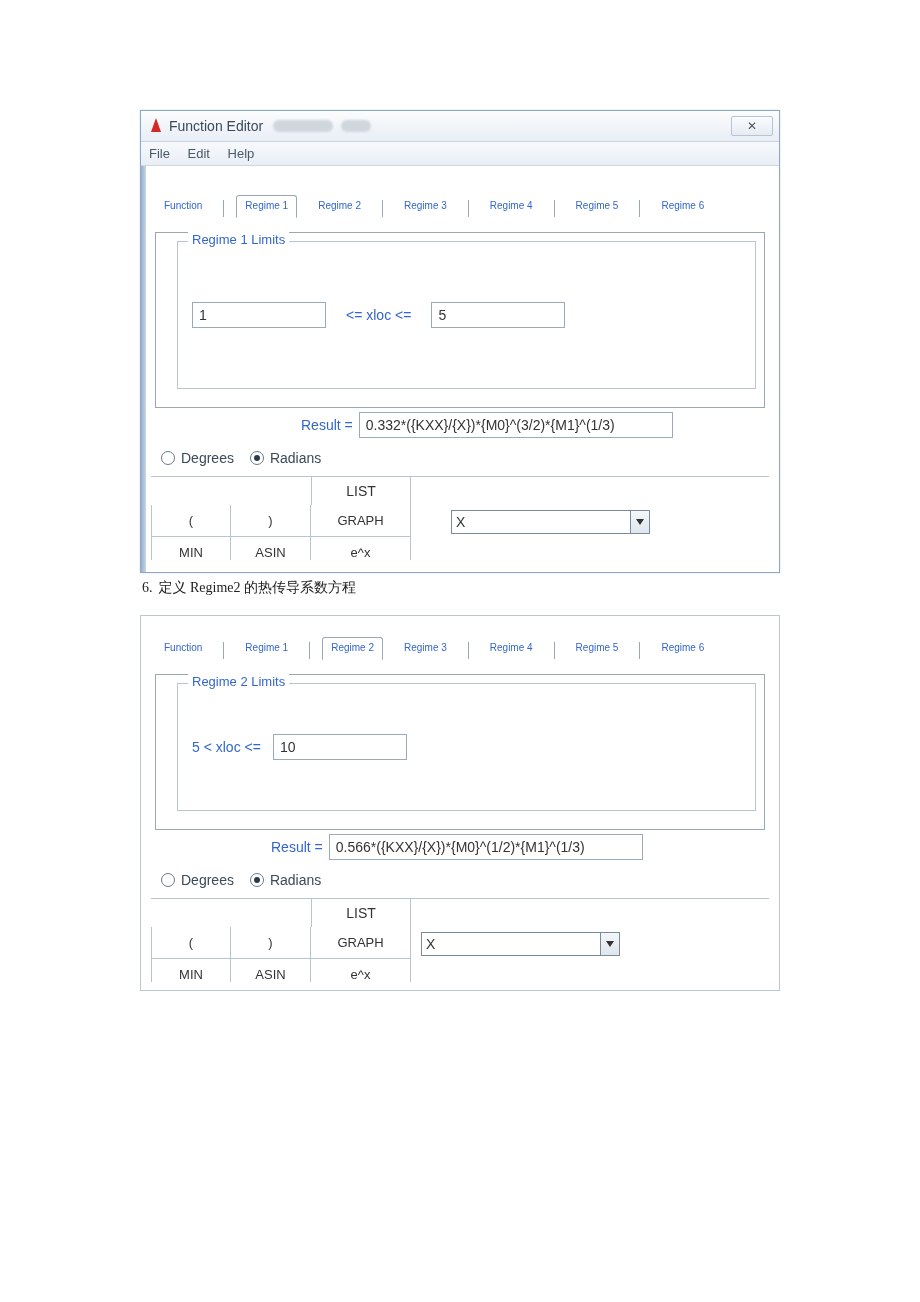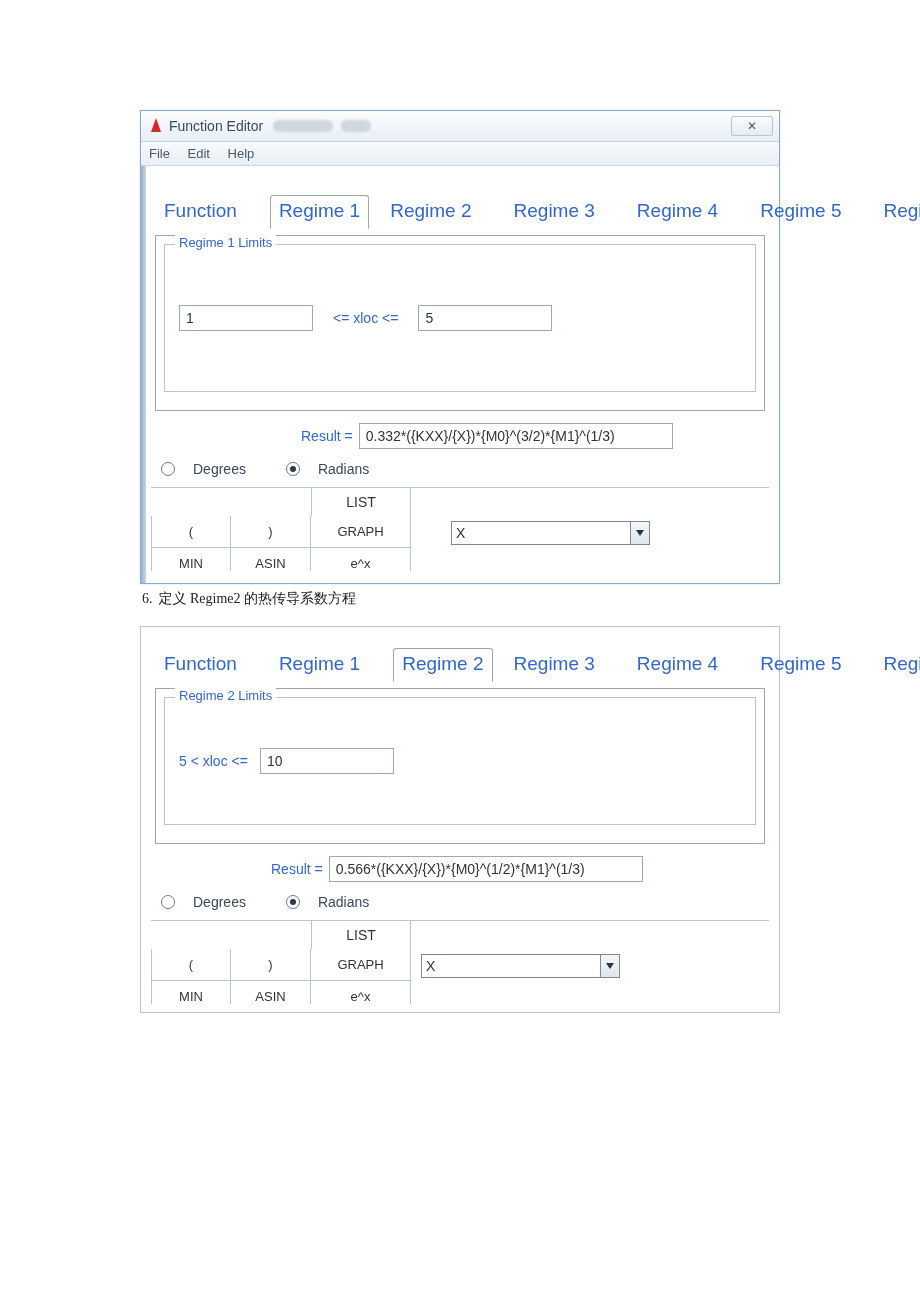--- a/index.html
+++ b/index.html
@@ -89,21 +89,21 @@
     position: absolute;
     left: -1px; top: 0; bottom: 0;
     width: 6px;
     background: linear-gradient(90deg,#8aa8c8,#c8d6e4);
   }
   .tabs-row {
     display: flex;
     align-items: flex-end;
     padding: 20px 4px 0 4px;
     color: #3366cc;
-    font-size: 19px;
+    font-size: 10px;
     gap: 12px;
   }
   .tab {
     padding: 4px 8px 6px 8px;
     border: 1px solid transparent;
     border-bottom: none;
     position: relative;
     white-space: nowrap;
   }
   .tab.sel {
@@ -117,24 +117,24 @@
   }
   .tab-divider {
     width: 1px;
     align-self: stretch;
     background: #9aa8b6;
     margin-top: 6px;
   }
   .tab-body {
     border: 1px solid #9aa8b6;
     border-top: 1px solid #9aa8b6;
-    padding: 6px 8px 10px 8px;
+    padding: 6px 8px 10px 21px;
     margin: 0 4px;
     position: relative;
-    top: 8px;
+    top: 16px;
   }
   .tabs-row + .tab-body {
     margin-top: -1px;
   }
   .fieldset {
     border: 1px solid #b8c4d0;
     margin: 2px 0 8px 0;
     padding: 60px 14px 60px 14px;
     position: relative;
   }
@@ -175,21 +175,21 @@
     display: inline-flex;
     align-items: center;
     gap: 6px;
   }
   .radio-row {
     padding: 6px 10px 10px 10px;
     color: #3a4a5a;
     font-size: 14px;
     display: flex;
     align-items: center;
-    gap: 18px;
+    gap: 6px;
   }
   .radio {
     width: 12px; height: 12px;
     border: 1px solid #6a7a88;
     border-radius: 50%;
     display: inline-flex;
     align-items: center;
     justify-content: center;
     background: #fff;
   }

